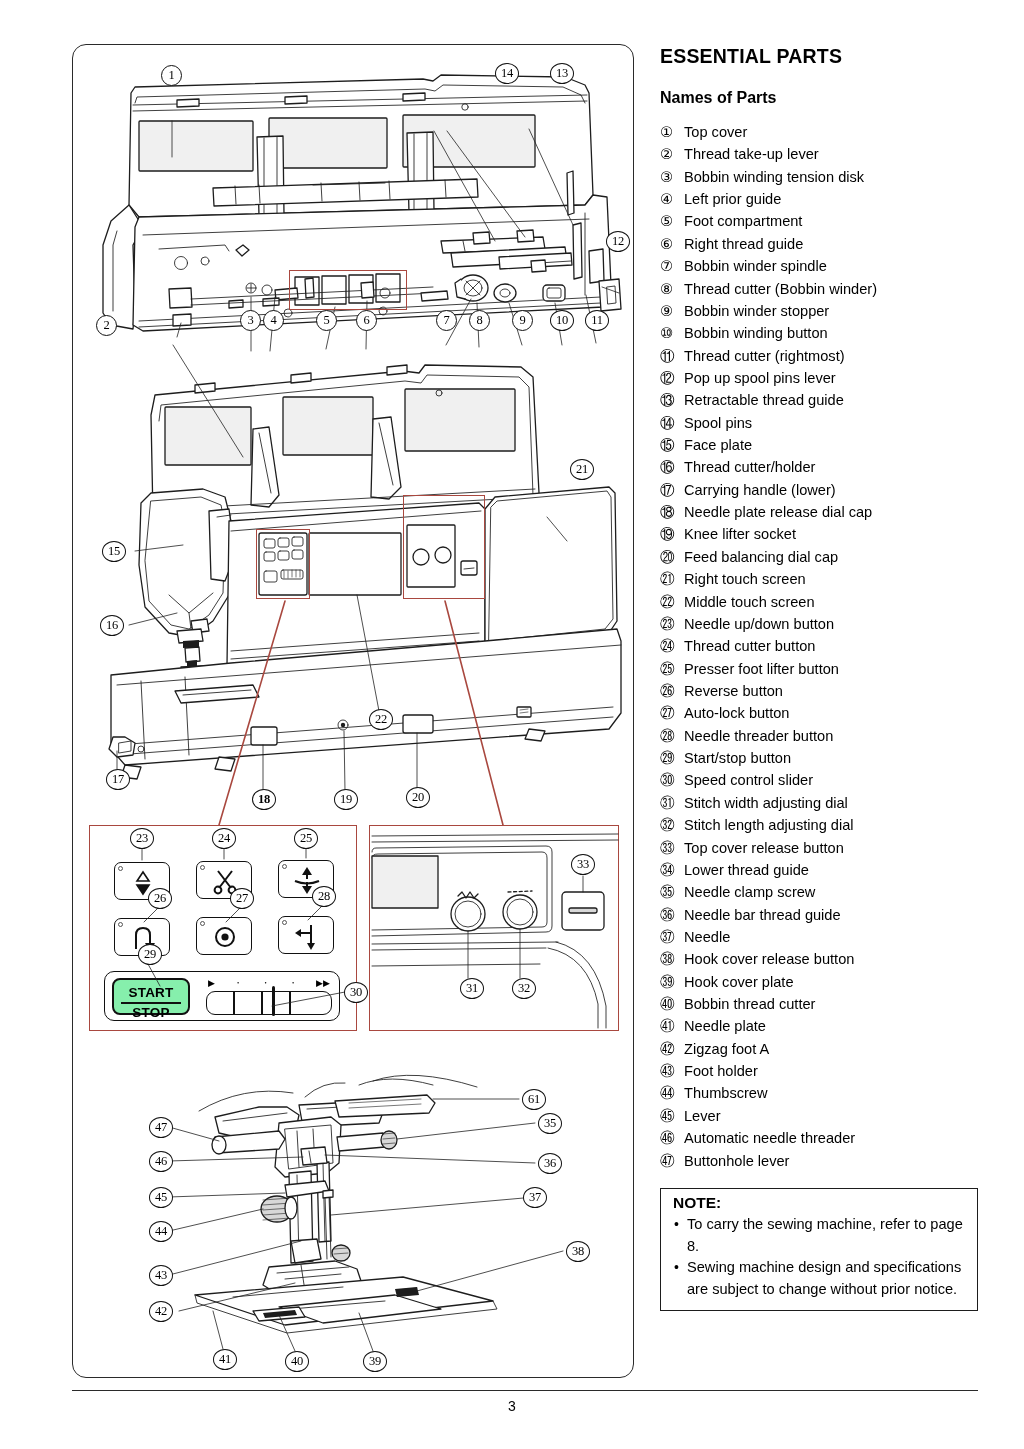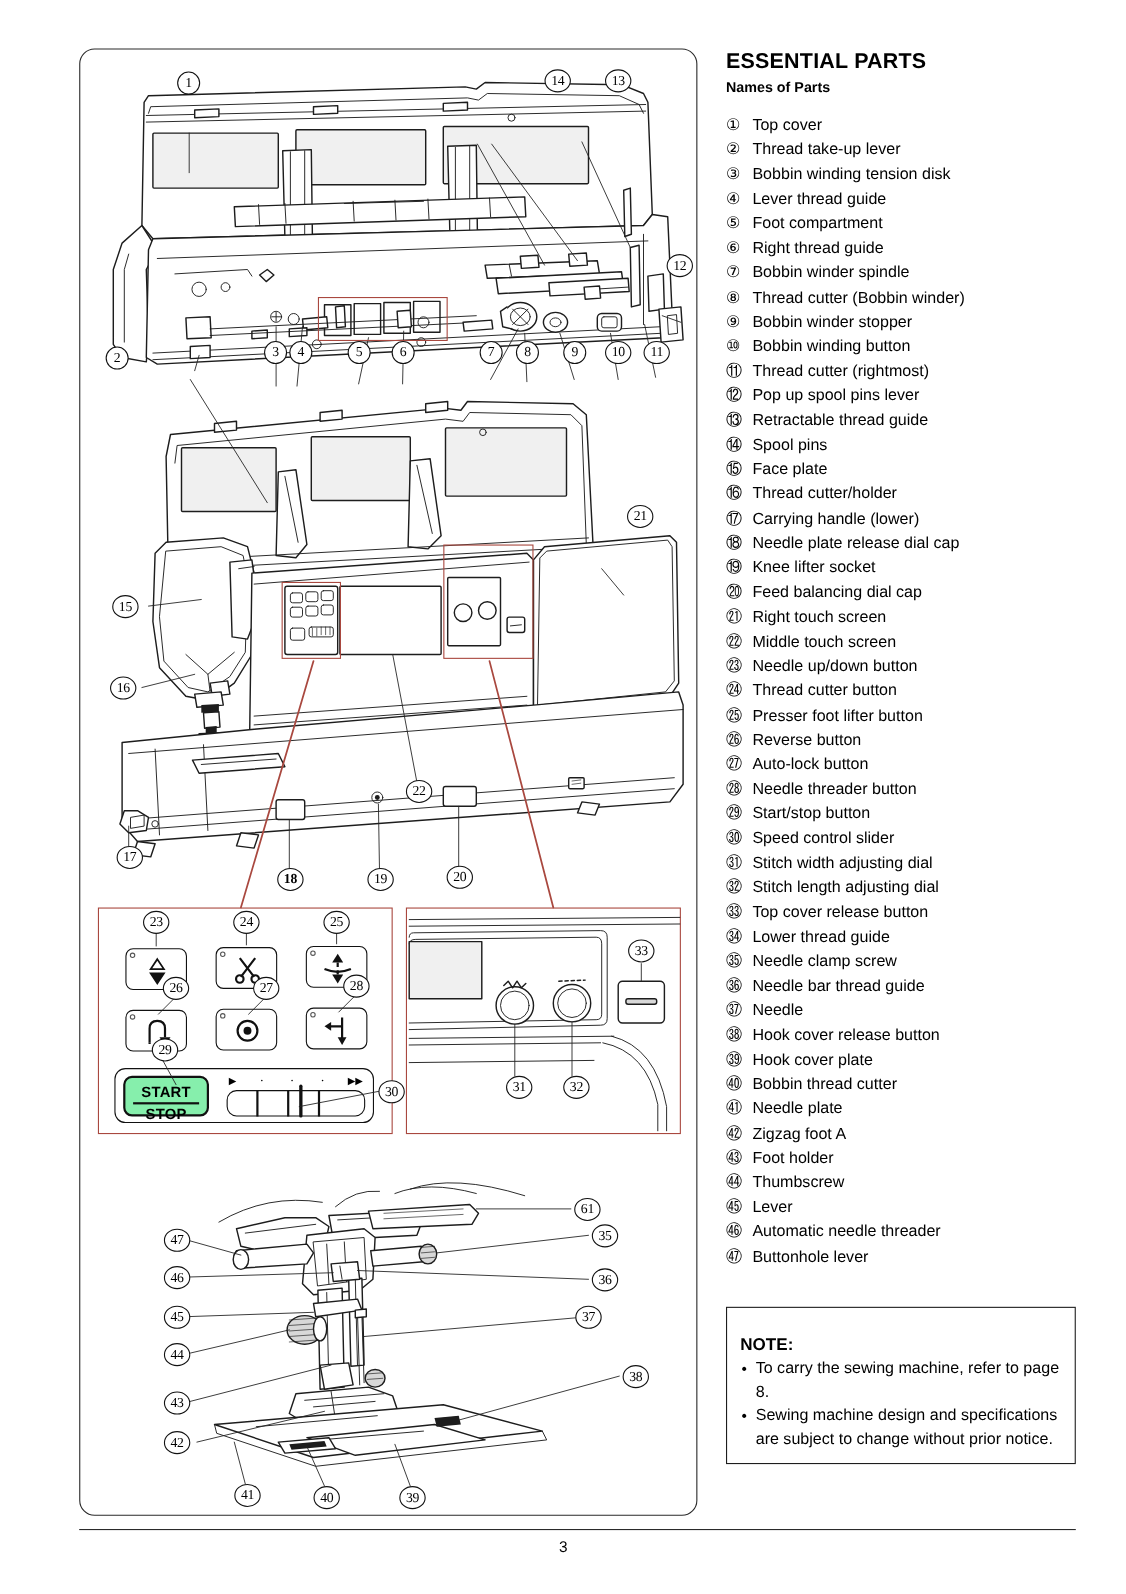--- a/index.html
+++ b/index.html
@@ -101,23 +101,23 @@
     left: 660px; top: 44px;
     width: 330px;
   }
   .h-title {
     font-size: 19.5px;
     font-weight: bold;
     letter-spacing: 0.2px;
     line-height: 24px;
   }
   .h-sub {
-    font-size: 13px;
+    font-size: 16px;
     font-weight: bold;
-    margin-top: 1px;
+    margin-top: 19px;
     line-height: 21px;
   }
   .parts-list {
     margin-top: 13px;
     list-style: none;
   }
   .parts-list li {
     display: flex;
     align-items: flex-start;
     font-size: 14.6px;
@@ -133,21 +133,21 @@
     font-family: "DejaVu Sans", sans-serif;
     line-height: 22.37px;
   }
   .lbl { display: inline-block; }
 
   .note-box {
     position: absolute;
     left: 660px; top: 1188px;
     width: 318px;
     border: 1.7px solid #1d1d1d;
-    padding: 24px 10px 10px 12px;
+    padding: 4px 10px 10px 12px;
     background: #fff;
   }
   .note-title { font-size: 15.5px; font-weight: bold; line-height: 20px; }
   .note-list { list-style: none; margin-top: 1px; }
   .note-list li {
     position: relative;
     font-size: 14.6px;
     line-height: 21.5px;
     padding-left: 14px;
   }
@@ -677,21 +677,21 @@
         <li>
           <span class="num">②</span>
           <span class="lbl">Thread take-up lever</span>
         </li>
         <li>
           <span class="num">③</span>
           <span class="lbl">Bobbin winding tension disk</span>
         </li>
         <li>
           <span class="num">④</span>
-          <span class="lbl">Lever thread guide</span>
+          <span class="lbl">Left prior guide</span>
         </li>
         <li>
           <span class="num">⑤</span>
           <span class="lbl">Foot compartment</span>
         </li>
         <li>
           <span class="num">⑥</span>
           <span class="lbl">Right thread guide</span>
         </li>
         <li>

